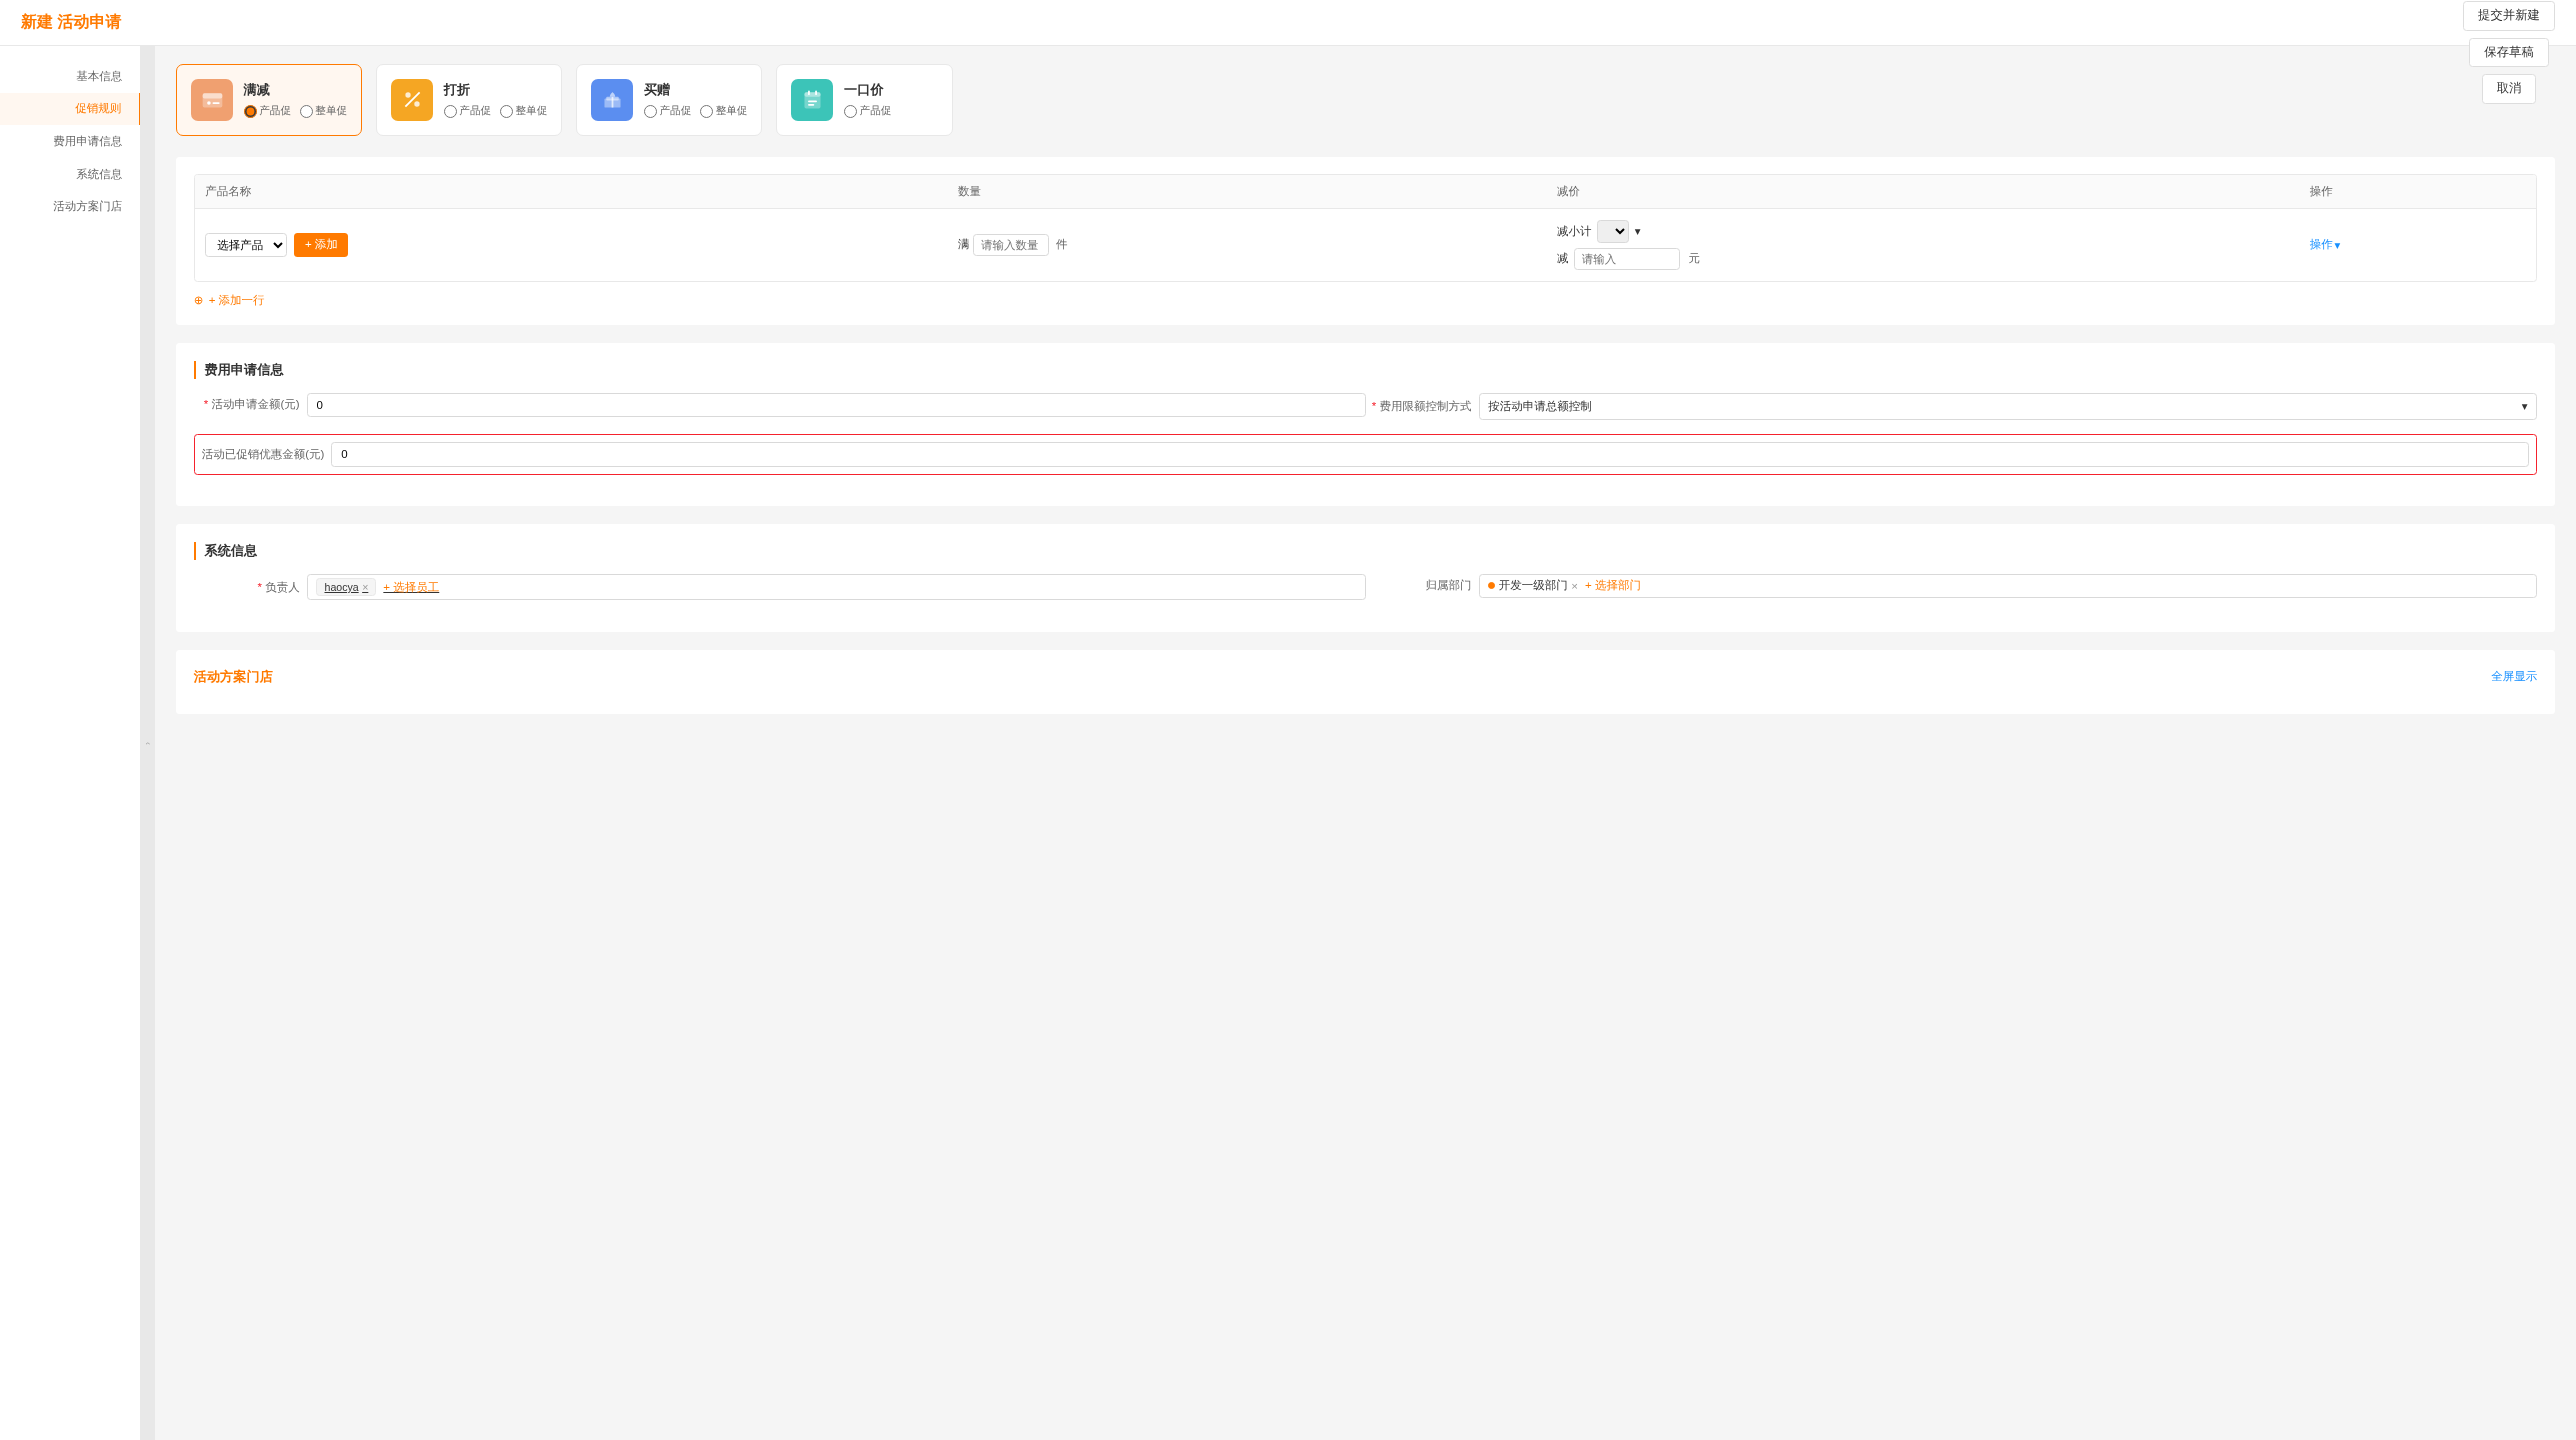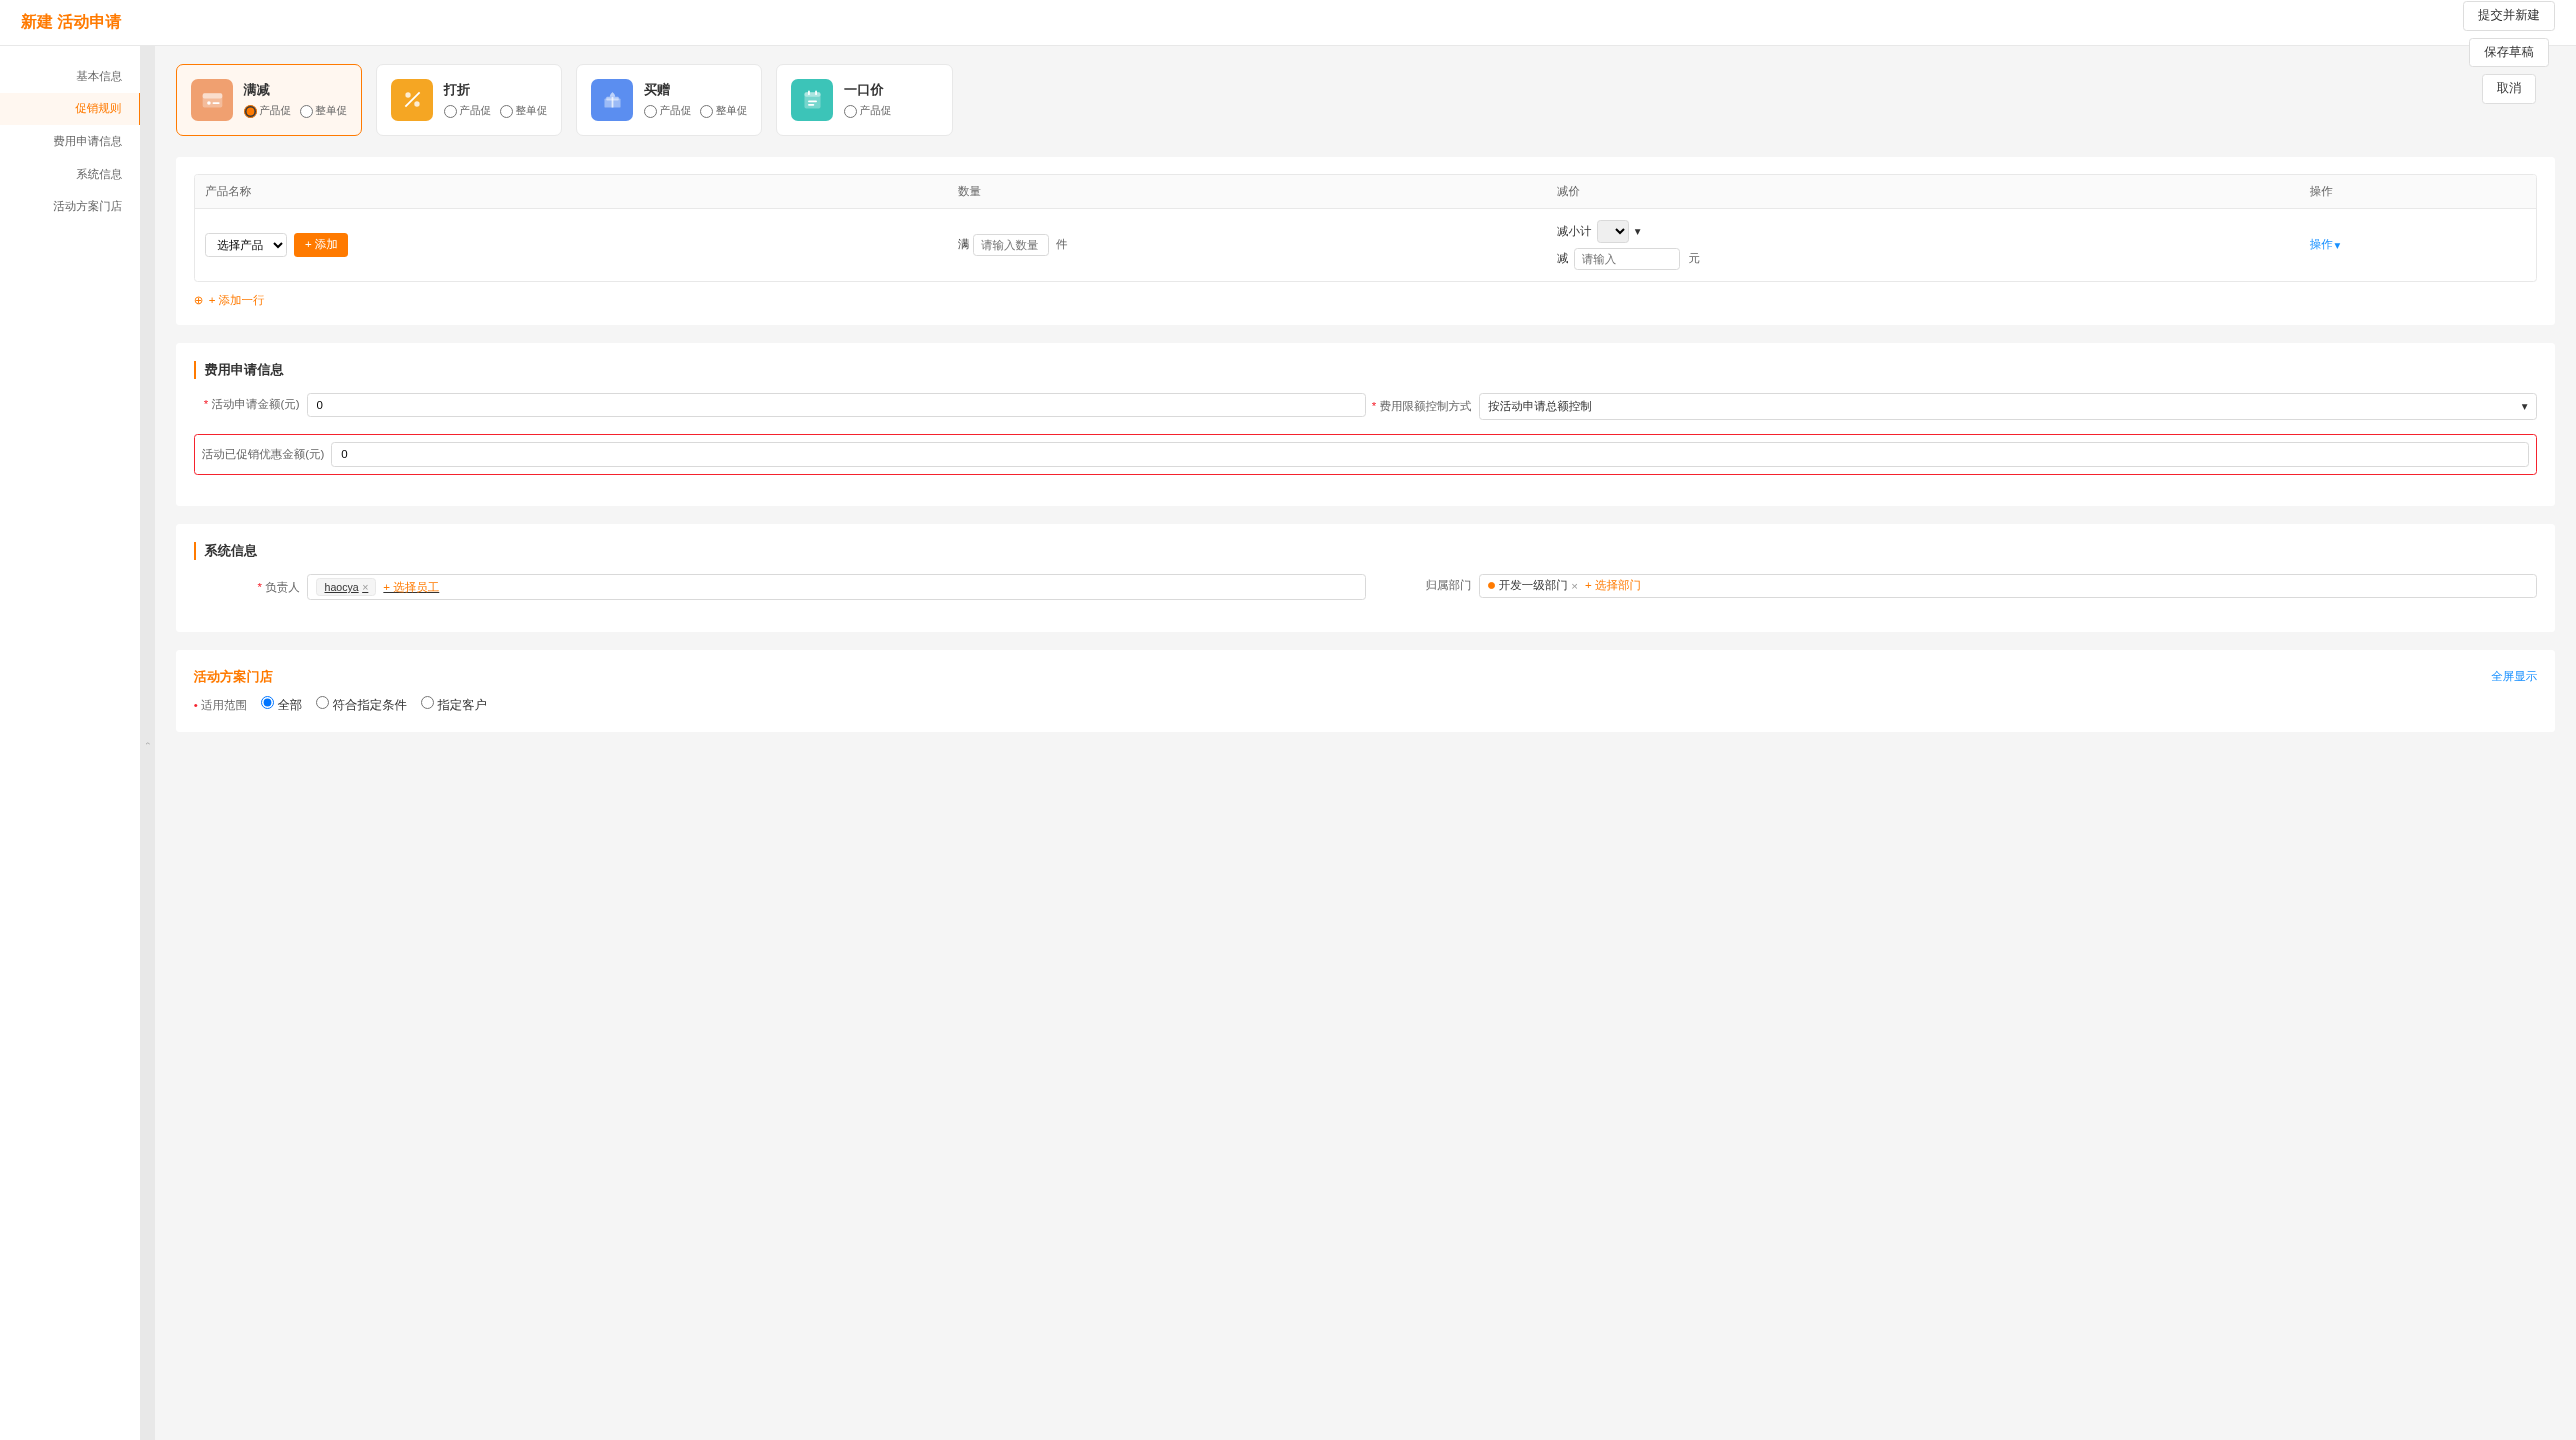--- a/index.html
+++ b/index.html
@@ -367,32 +367,17 @@
           </div>
         </div>
       </div>
     </div>
 
     <div class="plan-section">
       <div class="plan-header">
         <span class="plan-title">活动方案门店</span>
         <span class="fullscreen-link">全屏显示</span>
       </div>
-      <div class="scope-row">
-        <span class="scope-label">适用范围</span>
-        <label>
-          <input type="radio" name="scope" checked="" style="">
-          <span>全部</span>
-        </label>
-        <label>
-          <input type="radio" name="scope" style="">
-          <span>符合指定条件</span>
-        </label>
-        <label>
-          <input type="radio" name="scope" style="">
-          <span>指定客户</span>
-        </label>
-      </div>
     </div>
 
   </div>
 </div>
 
 
 </body></html>

